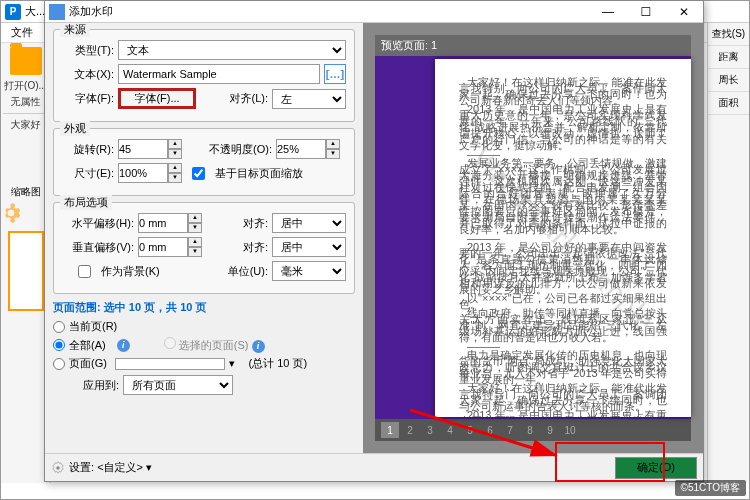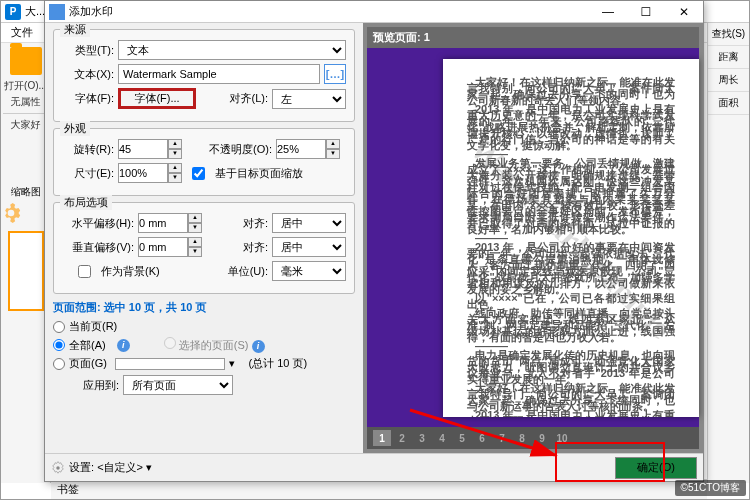--- a/index.html
+++ b/index.html
@@ -22,21 +22,21 @@
 .thumb-panel .th-gear { width: 20px; height: 20px; margin: 2px auto; }
 .thumb-panel .th-item { width: 36px; height: 80px; margin: 4px auto; border: 2px solid #f90; background: #fff; }
 
 .dialog { position: absolute; left: 44px; top: 0; width: 660px; height: 482px; background: #f0f0f0; border: 1px solid #888; box-shadow: 2px 2px 8px rgba(0,0,0,0.3); }
 .dlg-titlebar { height: 22px; background: #fff; display: flex; align-items: center; border-bottom: 1px solid #ccc; }
 .dlg-titlebar .dlg-icon { width: 16px; height: 16px; margin: 0 4px; background: #4a90e2; }
 .dlg-titlebar .dlg-title { flex: 1; }
 .dlg-titlebar .winbtn { width: 38px; height: 22px; display: flex; align-items: center; justify-content: center; font-size: 12px; }
 .dlg-body { display: flex; height: 430px; }
 .dlg-left { width: 318px; padding: 6px 8px; overflow-y: auto; }
-.dlg-right { flex: 1; background: #888; padding: 4px; display: flex; flex-direction: column; font-weight: bold; }
+.dlg-right { flex: 1; background: #888; padding: 12px; display: flex; flex-direction: column; }
 .dlg-footer { height: 28px; border-top: 1px solid #ccc; display: flex; align-items: center; padding: 0 6px; background: #f0f0f0; }
 .dlg-footer .gear { width: 14px; height: 14px; margin-right: 4px; }
 .dlg-footer .spacer { flex: 1; }
 .dlg-footer .okbtn { width: 82px; height: 22px; background: #15803d; border: 1px solid #888; display: flex; align-items: center; justify-content: center; }
 
 .group { border: 1px solid #bbb; border-radius: 3px; margin-bottom: 6px; padding: 6px 8px 8px; position: relative; background: #f8f8f8; }
 .group-title { position: absolute; top: -8px; left: 6px; background: #f0f0f0; padding: 0 4px; font-size: 11px; }
 .row { display: flex; align-items: center; margin: 4px 0; gap: 4px; }
 .lbl { width: 52px; text-align: right; }
 .lbl2 { width: 72px; text-align: right; }
@@ -97,23 +97,20 @@
         </svg>
       <div class="th-item"></div>
     </div>
   </div>
   <div class="main-right">
     <div class="rbtn">查找(S)</div>
     <div class="rbtn">距离</div>
     <div class="rbtn">周长</div>
     <div class="rbtn">面积</div>
   </div>
-  <div class="main-bottom">
-    <span>书签</span>
-  </div>
 </div>
 
 <div class="dialog">
   <div class="dlg-titlebar">
     <span class="dlg-icon"></span>
     <span class="dlg-title">添加水印</span>
     <span class="winbtn">—</span>
     <span class="winbtn">☐</span>
     <span class="winbtn close">✕</span>
   </div>

